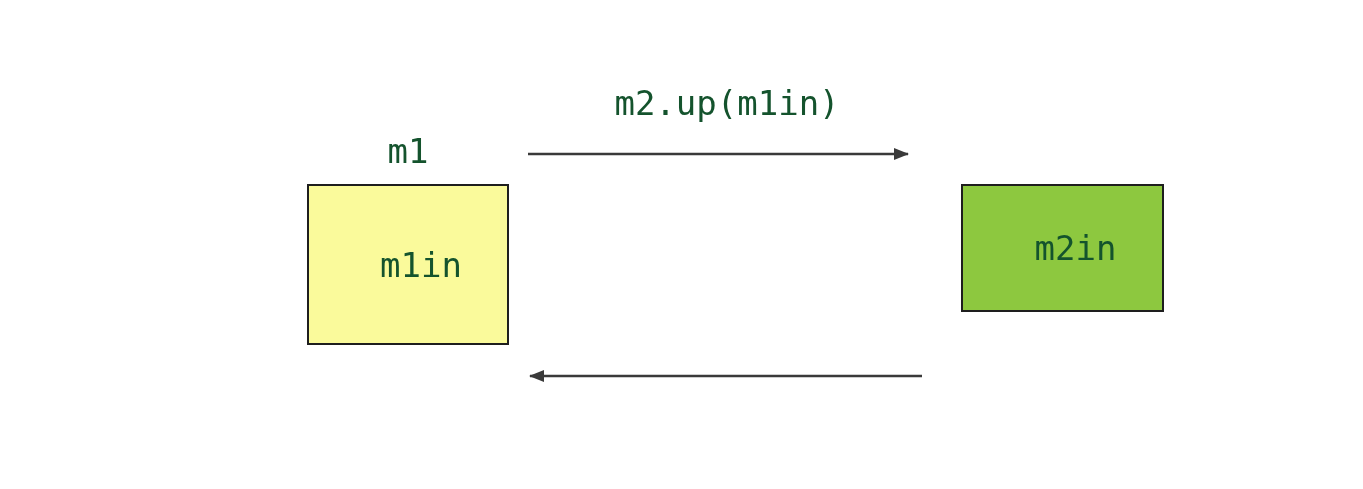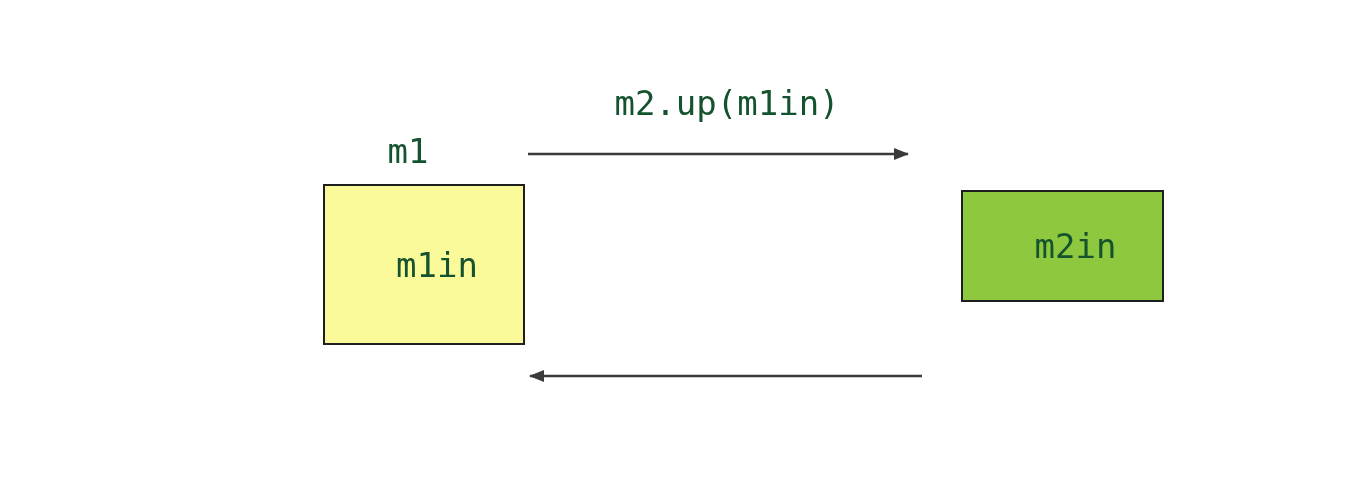--- a/index.html
+++ b/index.html
@@ -25,21 +25,21 @@
   .node-title.m2 { left: 961px; top: 132px; width: 203px; }
   .node-box {
     position: absolute;
     box-sizing: border-box;
     border: 2px solid;
     display: flex;
     align-items: center;
     justify-content: center;
   }
   .node-box.m1 { left: 307px; top: 184px; width: 202px; height: 161px; }
-  .node-box.m2 { left: 961px; top: 190px; width: 203px; height: 112px; }
+  .node-box.m2 { left: 961px; top: 184px; width: 203px; height: 128px; }
   .node-label {
     font-size: 34px;
     transform: translateX(13px);
     white-space: nowrap;
   }
   .arrow-layer {
     position: absolute;
     left: 0;
     top: 0;
     width: 1363px;
@@ -56,21 +56,21 @@
   }
   .arrow-label.top { top: 83px; }
   .arrow-label.bottom { top: 413px; }
 </style>
 </head>
 <body>
 
 <div class="canvas" style="background-color: rgb(255, 255, 255); color: #14532d;">
 
   <div class="node-title m1">m1</div>
-  <div class="node-box m1" style="background-color: rgb(250, 250, 155); border-color: rgb(30, 30, 30); margin-left: 16px;">
+  <div class="node-box m1" style="background-color: rgb(250, 250, 155); border-color: rgb(30, 30, 30);">
     <span class="node-label">m1in</span>
   </div>
 
   <div class="node-box m2" style="background-color: rgb(141, 200, 63); border-color: rgb(30, 30, 30);">
     <span class="node-label">m2in</span>
   </div>
 
   <svg class="arrow-layer" viewBox="0 0 1363 489" xmlns="http://www.w3.org/2000/svg">
     <defs>
       <marker id="arrowhead" markerUnits="userSpaceOnUse" markerWidth="15" markerHeight="12" refX="14" refY="6" orient="auto">

